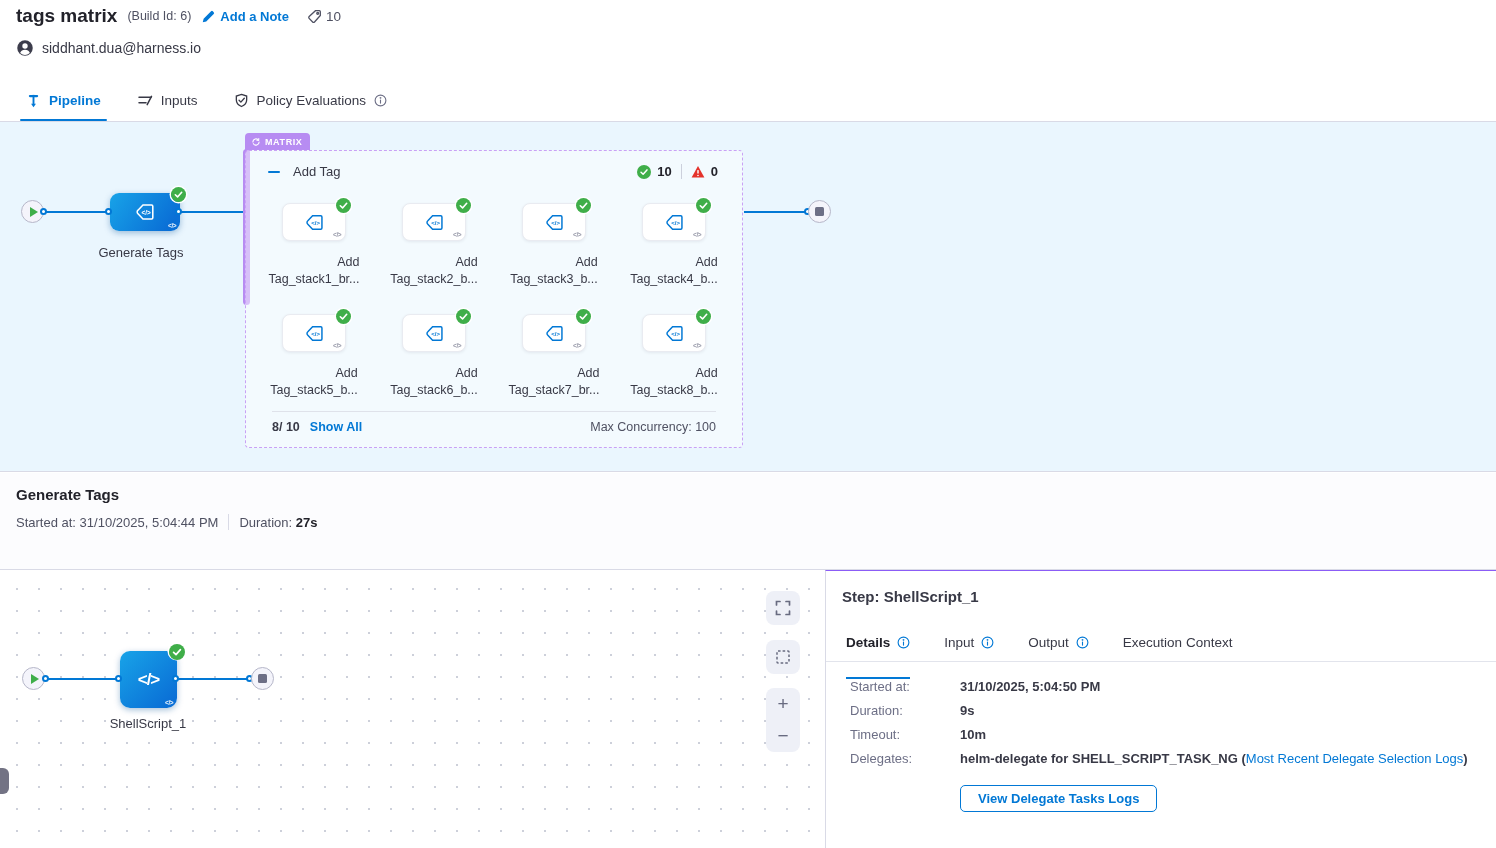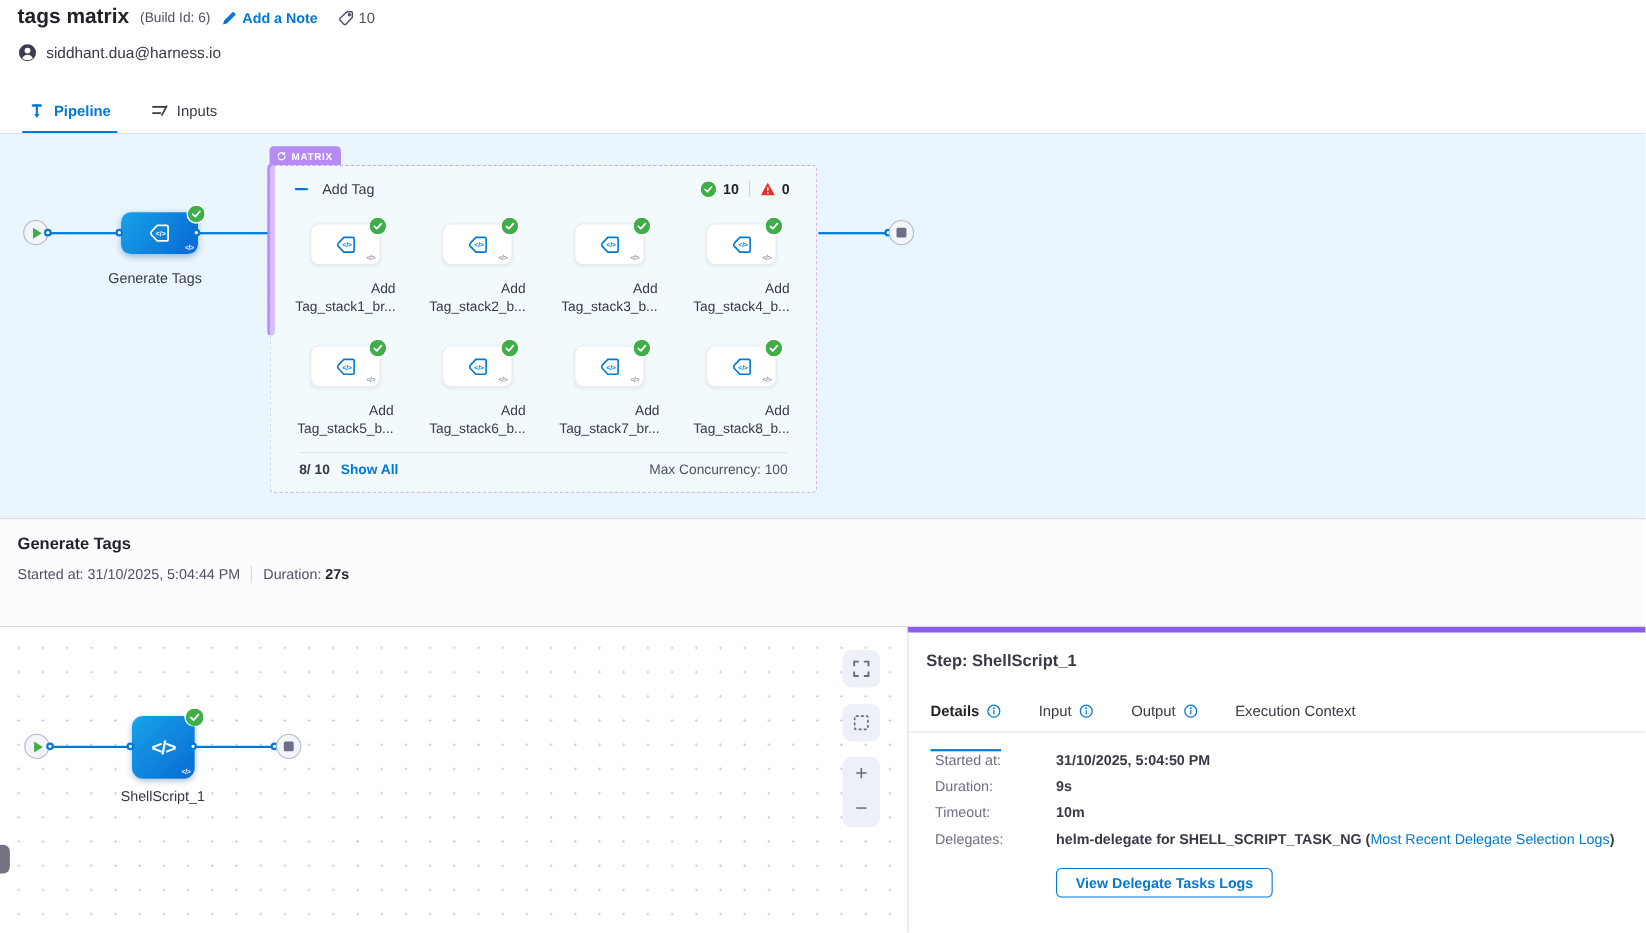--- a/index.html
+++ b/index.html
@@ -51,37 +51,37 @@
   .m-label { margin-top:13px; font-size:12.5px; line-height:1.33; color:#383946; text-align:right; }
   .m-footer-line { position:absolute; left:26px; right:26px; top:260px; height:1px; background:#dfe2ea; }
   .m-footer { position:absolute; left:26px; right:26px; top:269px; display:flex; justify-content:space-between; font-size:12.5px; }
   .m-count { font-weight:700; color:#383946; }
   .show-all { color:#0278d5; font-weight:700; margin-left:10px; cursor:pointer; }
   .max-conc { font-weight:400; color:#4f5162; }
 
   
   .summary { position:absolute; left:0; right:0; top:473px; height:97px; background:#fcfcfe; border-bottom:1px solid #d9dae6; }
   .summary-title { position:absolute; left:16px; top:13px; font-size:15px; font-weight:700; color:#22222a; }
-  .summary-meta { position:absolute; left:16px; top:41px; display:flex; align-items:flex-start; gap:10px; font-size:13px; color:#4f5162; }
+  .summary-meta { position:absolute; left:16px; top:41px; display:flex; align-items:center; gap:10px; font-size:13px; color:#4f5162; }
   .summary-meta .sep { width:1px; height:16px; background:#d9dae6; }
   .bold-val { font-weight:700; color:#22222a; }
 
   
   .split { position:absolute; left:0; right:0; top:570px; bottom:0; }
   .canvas { position:absolute; left:0; top:0; width:825px; height:100%; background:#fff;
     background-image:radial-gradient(#cdd0da 1px, transparent 1.2px); background-size:22px 22px; background-position:6px 8px; }
   .ctl { position:absolute; background:#eef0f7; border:none; border-radius:8px; color:#686b80; display:flex; align-items:center; justify-content:center; cursor:pointer; }
   .zoomer { position:absolute; left:766px; top:118px; width:34px; height:64px; background:#eef0f7; border-radius:8px; display:flex; flex-direction:column; }
   .zoomer span { flex:1; display:flex; align-items:center; justify-content:center; font-size:19px; color:#686b80; cursor:pointer; }
   .resize-handle { position:absolute; left:0; top:198px; width:9px; height:26px; background:#5b5b6e; border-radius:0 6px 6px 0; opacity:.85; cursor:pointer; }
   .shell-node { position:absolute; left:120px; top:81px; width:57px; height:57px; border-radius:10px; background:linear-gradient(135deg,#18a3e8 0%,#0a6fd6 90%); box-shadow:0 2px 6px rgba(6,80,150,.35); display:flex; align-items:center; justify-content:center; cursor:pointer; }
   .shell-code { color:#fff; font-size:17px; font-weight:700; letter-spacing:-1px; }
 
   
-  .panel { position:absolute; left:825px; right:0; top:0; height:100%; background:#fff; border-left:1px solid #d9dae6; border-top:5px solid #8b5cf6; }
+  .panel { position:absolute; left:825px; right:0; top:0; height:100%; background:#fff; border-left:1px solid #d9dae6; border-top:1px solid #8b5cf6; }
   .p-title { position:absolute; left:16px; top:17px; font-size:15px; font-weight:600; color:#383946; }
   .p-tabline { position:absolute; left:0; right:0; top:90px; height:1px; background:#e2e4ec; }
   .p-tabs { position:absolute; left:20px; top:64px; display:flex; gap:34px; }
   .p-tab { display:flex; align-items:center; gap:7px; font-size:13.5px; color:#383946; padding-bottom:27px; border-bottom:2.5px solid transparent; cursor:pointer; }
   .p-tab.active { font-weight:700; color:#22222a; border-bottom-color:#0278d5; }
   .p-rows { position:absolute; left:24px; top:108px; right:20px; }
   .p-row { display:flex; align-items:flex-start; height:24px; font-size:13px; }
   .p-row .lbl { width:110px; color:#6d6f86; flex:none; }
   .p-row .val { font-weight:700; color:#383946; }
   .dlg-link { color:#0278d5; font-weight:400; cursor:pointer; }
@@ -140,20 +140,36 @@
     </div>
     <div class="tab">
       <span class="ico">
           <svg width="16" height="16" viewBox="0 0 16 16" fill="none" stroke="#383946" stroke-width="1.5" stroke-linecap="round">
             <path d="M2 5.2h12"></path>
             <path d="M2 10.8h7"></path>
             <path d="M10.2 12.6 14.5 4.4"></path>
           </svg>
         </span>
       <span>Inputs</span>
+    </div>
+    <div class="tab">
+      <span class="ico">
+          <svg width="15" height="15" viewBox="0 0 16 16" fill="none" stroke="#383946" stroke-width="1.4">
+            <path d="M8 1.5l5.5 1.8v4.2c0 3.4-2.3 5.6-5.5 6.9-3.2-1.3-5.5-3.5-5.5-6.9V3.3L8 1.5z"></path>
+            <path d="M5.4 7.8 7.3 9.7 11 5.6" stroke-linecap="round" stroke-linejoin="round"></path>
+          </svg>
+        </span>
+      <span>Policy Evaluations</span>
+      <span class="infoi">
+          <svg viewBox="0 0 14 14" fill="none" stroke="currentColor" stroke-width="1.2">
+            <circle cx="7" cy="7" r="5.8"></circle>
+            <path d="M7 6.4v3.4" stroke-linecap="round"></path>
+            <circle cx="7" cy="4.1" r=".4" fill="currentColor"></circle>
+          </svg>
+        </span>
     </div>
   </div>
 
   <div class="graph">
     <div class="circle-node" style="left:21px; top:78px;">
         <span class="play-glyph"></span>
       </div>
     <div class="hline" style="left:44px; top:89px; width:66px;"></div>
     <div class="hline" style="left:180px; top:89px; width:64px;"></div>
     <div class="hline" style="left:744px; top:89px; width:65px;"></div>

